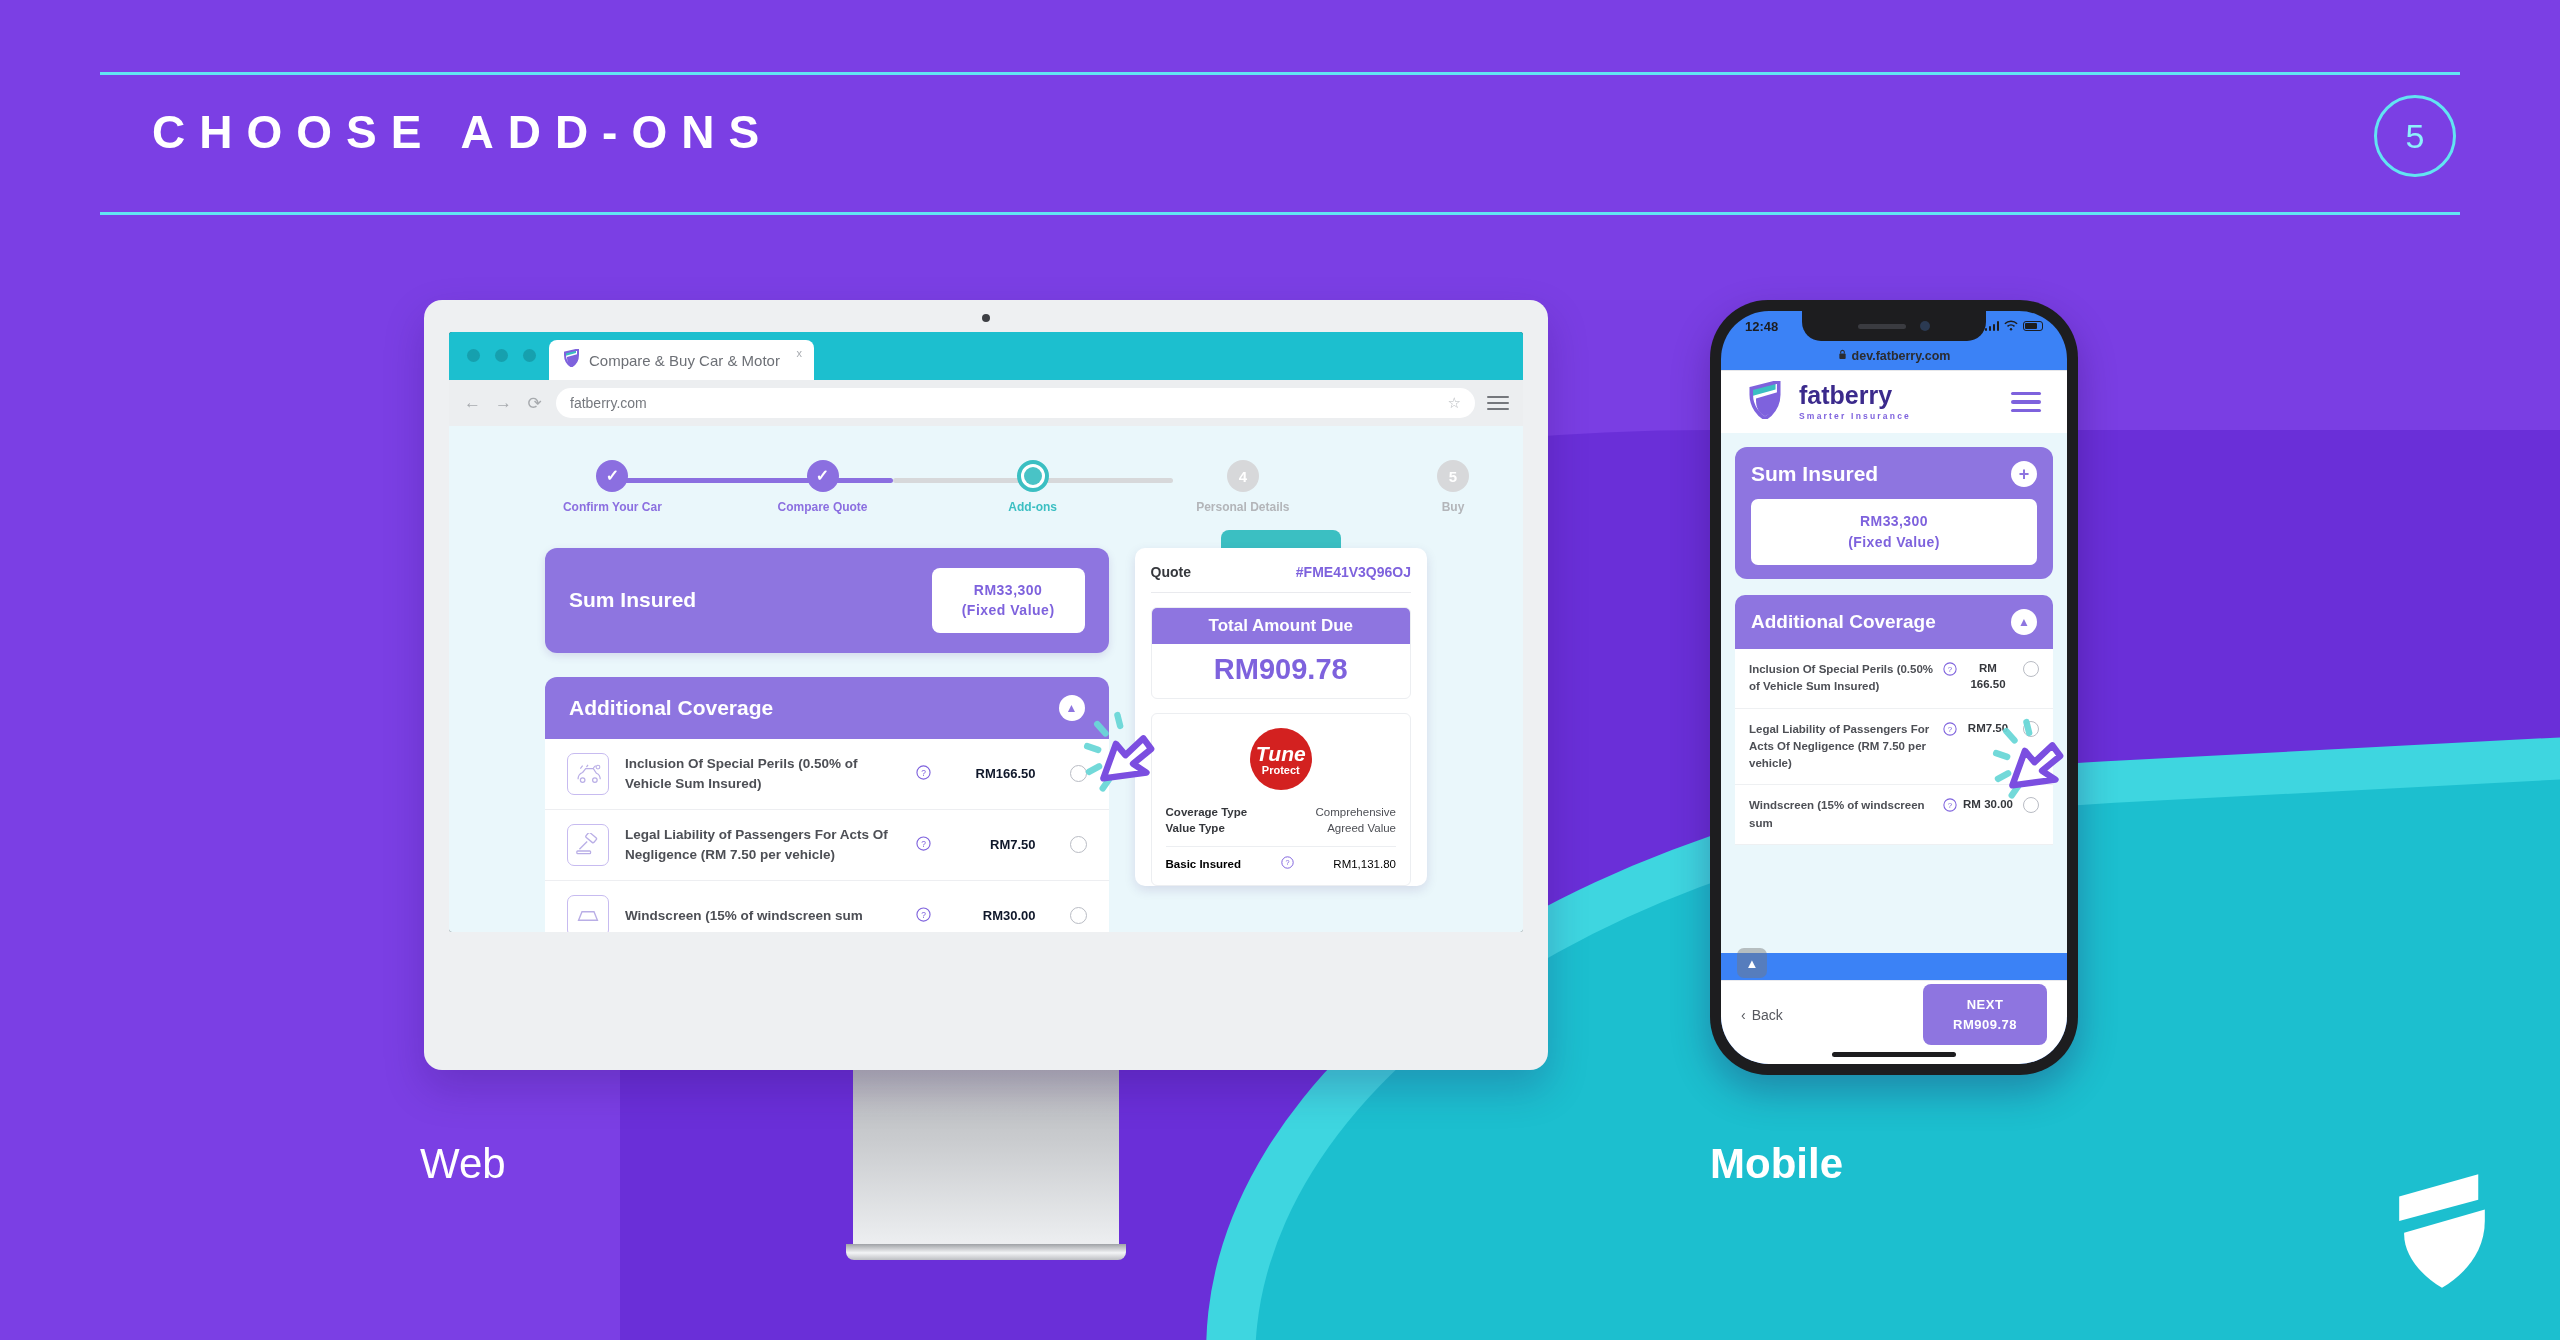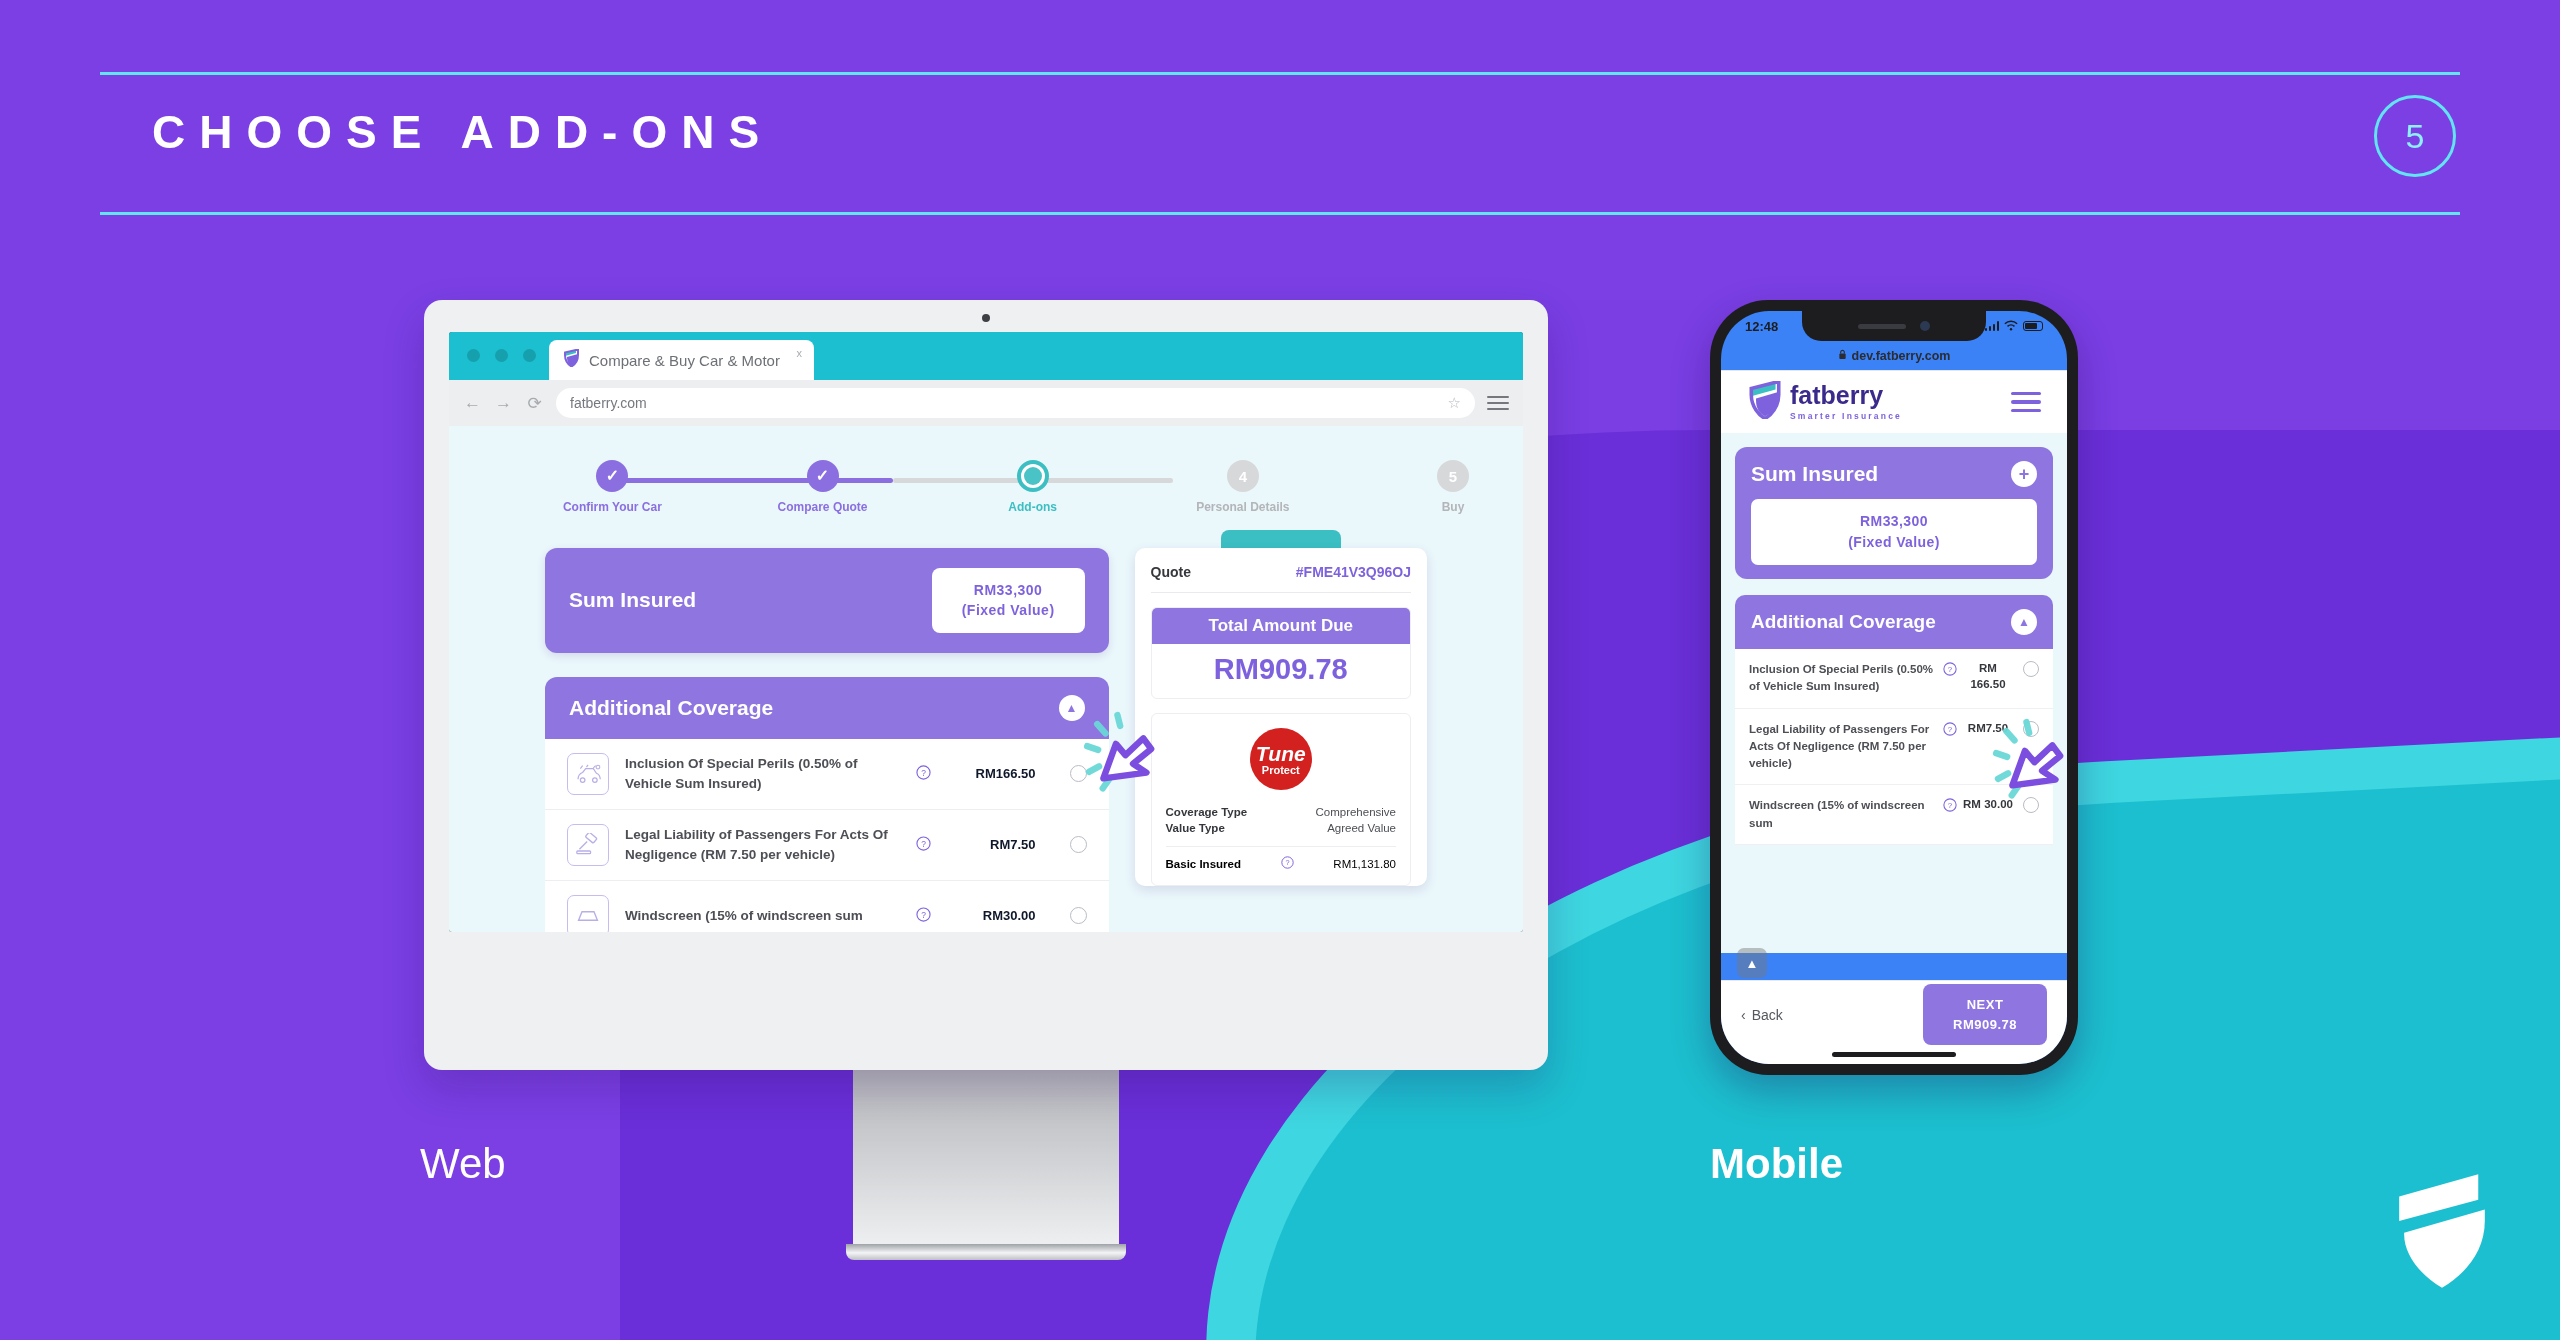--- a/index.html
+++ b/index.html
@@ -215,21 +215,21 @@
   .batt { width:20px; height:10px; border:1.3px solid #1d1d1f; border-radius:3px; padding:1px; }
   .batt i { display:block; height:100%; width:78%; background:#1d1d1f; border-radius:1px; }
   .urlrow {
     height:30px; display:flex; align-items:center; justify-content:center; gap:5px;
     font-size:12.5px; color:#2b2c30; font-weight:600; border-bottom:1px solid #e6e7ea;
   }
   .m-header {
     height:62px; display:flex; align-items:center; justify-content:space-between;
     padding:0 26px; background:#fff;
   }
-  .brandwrap { display:flex; align-items:center; gap:7px; }
+  .brandwrap { display:flex; align-items:center; gap:16px; }
   .brand-txt { font-size:25px; font-weight:700; color:#3b2a8c; line-height:1; }
   .brand-sub { font-size:8.5px; letter-spacing:2.2px; color:#7e62dd; font-weight:700; margin-top:3px; }
   .m-ham { width:30px; display:flex; flex-direction:column; gap:5px; }
   .m-ham i { height:3.5px; background:#7e62dd; border-radius:2px; display:block; }
   .m-page { background:#eaf7fb; padding:14px; height:520px; overflow:hidden; }
   .m-card {
     background:#8e75e0; border-radius:12px; padding:14px 16px;
   }
   .m-card-top { display:flex; align-items:center; justify-content:space-between; }
   .m-card-top h3 { color:#fff; font-size:21px; font-weight:700; }

